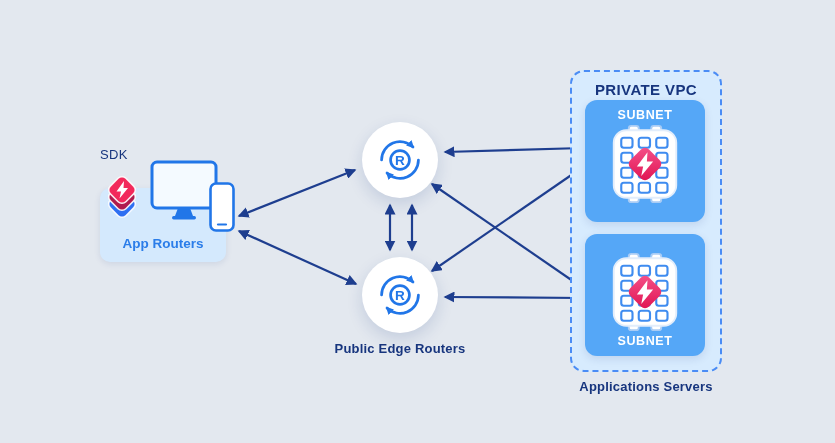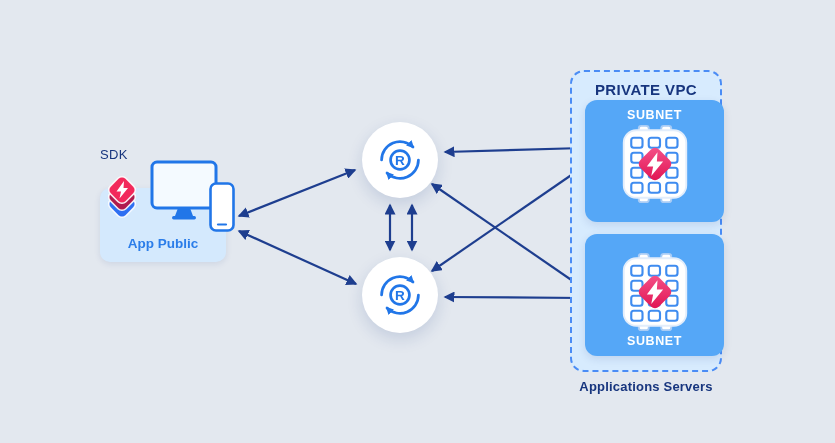--- a/index.html
+++ b/index.html
@@ -38,21 +38,21 @@
   .ric   { stroke:var(--c-accent,#2176e8); stroke-width:2.5; fill:none; stroke-linecap:round; }
   .ric-t { fill:var(--c-accent,#2176e8); font-weight:bold; font-size:12.5px; font-family:"Liberation Sans",sans-serif; }
 
   .caption { position:absolute; color:var(--c-navy,#17357e); font-weight:bold; font-size:13px; text-align:center; z-index:2; letter-spacing:.2px; }
   .routers-caption { left:300px; top:341px; width:200px; }
   .servers-caption { left:546px; top:379px; width:200px; }
 
   
   .vpc { position:absolute; left:570px; top:70px; width:152px; height:302px; background:var(--c-vpc-fill,#d7ebfe); border:2px dashed var(--c-vpc-border,#4a8cf5); border-radius:14px; z-index:2; }
   .vpc-title { text-align:center; margin-top:9px; color:var(--c-navy,#17357e); font-weight:bold; font-size:15px; letter-spacing:.4px; }
-  .subnet { position:absolute; left:13px; width:139px; height:122px; background:var(--c-subnet,#55a7f7); border-radius:12px; display:flex; flex-direction:column; align-items:center; box-shadow:0 3px 8px rgba(23,53,126,.12); }
+  .subnet { position:absolute; left:13px; width:120px; height:122px; background:var(--c-subnet,#55a7f7); border-radius:12px; display:flex; flex-direction:column; align-items:center; box-shadow:0 3px 8px rgba(23,53,126,.12); }
   .subnet-top    { top:28px;  padding-top:8px; }
   .subnet-bottom { top:162px; justify-content:flex-end; padding-bottom:8px; }
   .subnet-label { color:#fff; font-weight:bold; font-size:12.5px; letter-spacing:.6px; }
   .chip { width:80px; height:80px; margin:2px 0; }
   .chip-tab  { fill:#fff; stroke:#a9ccf5; stroke-width:1.5; }
   .chip-body { fill:#fff; stroke:#e2edfb; stroke-width:1.5; }
   .chip-cell { fill:none; stroke:var(--c-chip-grid,#3f8cf0); stroke-width:1.7; }
   .badge { fill:url(#badgeGrad); }
 </style>
 </head>
@@ -82,21 +82,21 @@
     <line class="edge" x1="412" y1="205" x2="412" y2="250" marker-start="url(#ah)" marker-end="url(#ah)"></line>
     <line class="edge" x1="583" y1="148" x2="445" y2="152" marker-end="url(#ah)"></line>
     <line class="edge" x1="583" y1="167" x2="432" y2="271" marker-end="url(#ah)"></line>
     <line class="edge" x1="583" y1="288" x2="432" y2="184" marker-end="url(#ah)"></line>
     <line class="edge" x1="583" y1="298" x2="445" y2="297" marker-end="url(#ah)"></line>
   </svg>
 
   <div class="sdk-label">SDK</div>
 
   <div class="client-box">
-    <div class="client-label">App Public</div>
+    <div class="client-label">App Routers</div>
   </div>
 
   <svg class="icon ic-layers" viewBox="0 0 52 60">
     <g transform="rotate(45 26 36)">
         <rect class="lay-b" x="15" y="25" width="22" height="22" rx="5.5"></rect>
       </g>
     <g transform="rotate(45 26 29)">
         <rect class="lay-m" x="15" y="18" width="22" height="22" rx="5.5"></rect>
       </g>
     <g transform="rotate(45 26 22)">
@@ -127,20 +127,21 @@
 
   <div class="router router-bottom">
     <svg class="router-ic" viewBox="0 0 48 48">
       <path class="ric" d="M7,24 A17,17 0 0 1 36,12" marker-end="url(#ahi)"></path>
       <path class="ric" d="M41,24 A17,17 0 0 1 12,36" marker-end="url(#ahi)"></path>
       <circle class="ric" cx="24" cy="24" r="8.7"></circle>
       <text class="ric-t" x="24" y="28.4" text-anchor="middle">R</text>
     </svg>
   </div>
 
+  <div class="caption routers-caption">Public Edge Routers</div>
 
   <div class="vpc">
     <div class="vpc-title">PRIVATE VPC</div>
 
     <div class="subnet subnet-top">
       <div class="subnet-label">SUBNET</div>
       <svg class="chip" viewBox="0 0 64 64">
         <g>
           <rect class="chip-tab" x="19" y="1.5" width="8" height="6" rx="2"></rect>
           <rect class="chip-tab" x="37" y="1.5" width="8" height="6" rx="2"></rect>

